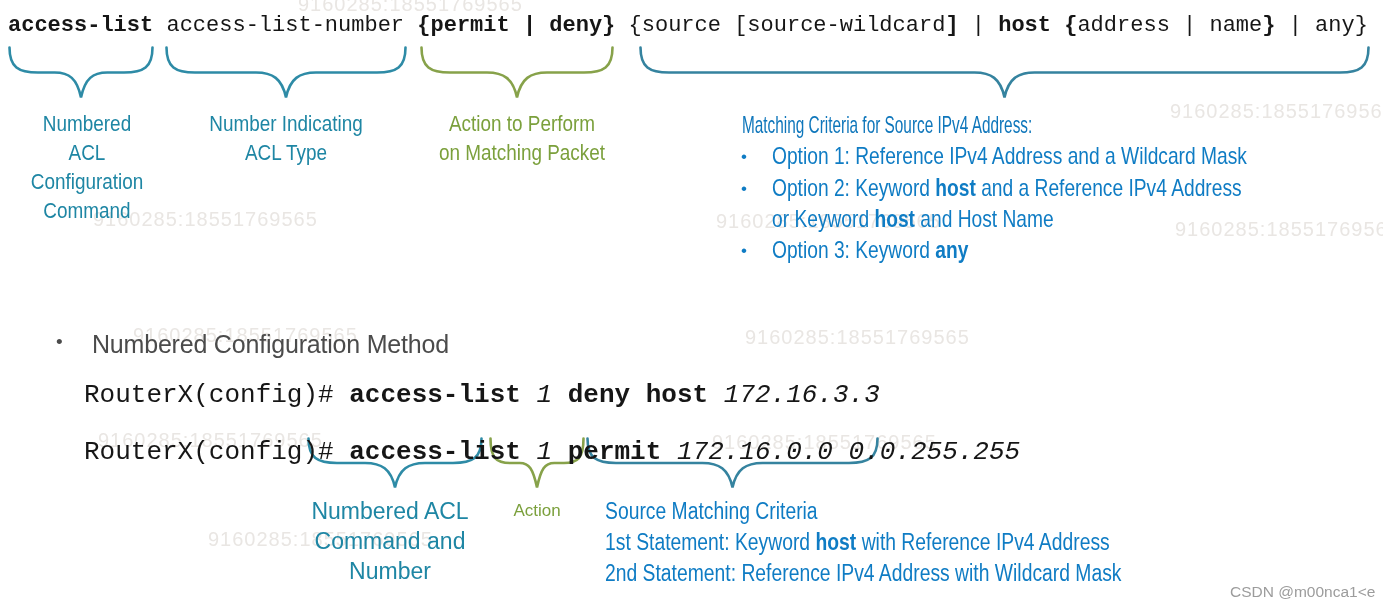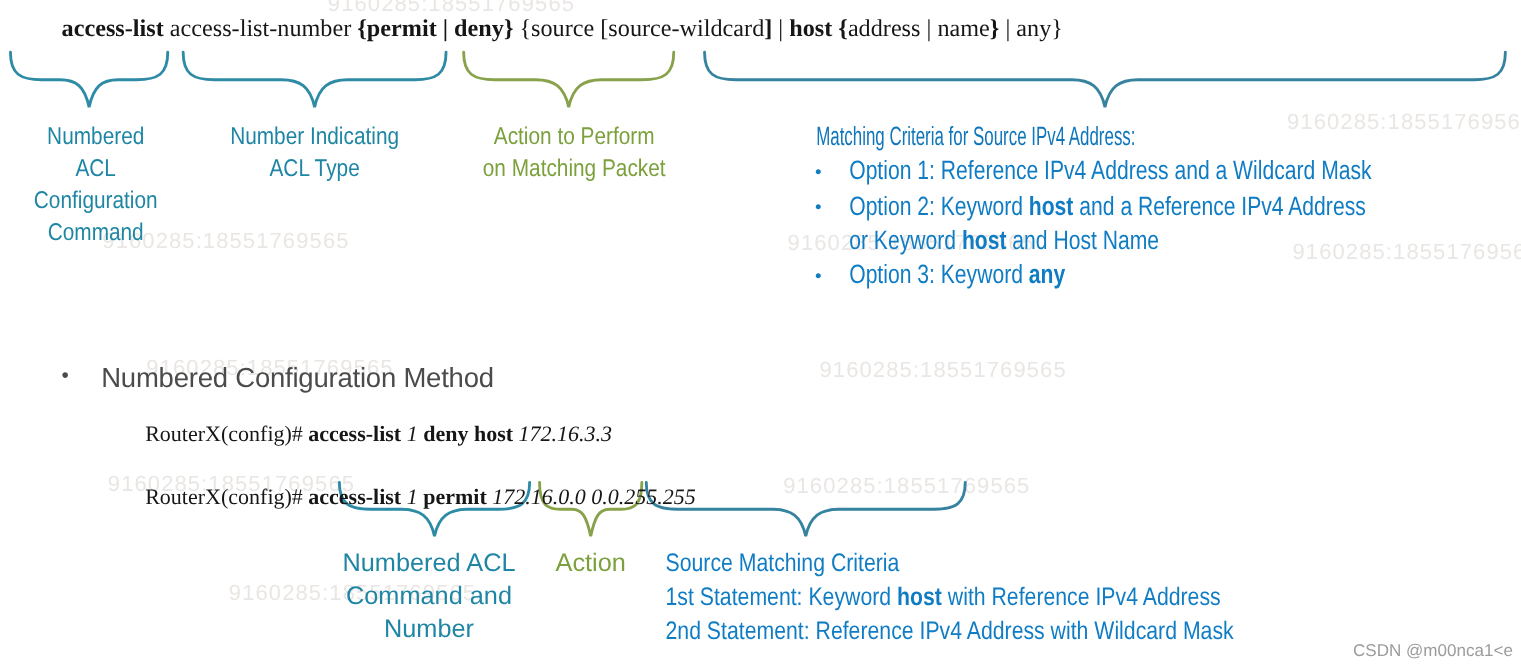--- a/index.html
+++ b/index.html
@@ -1,25 +1,25 @@
 <!DOCTYPE html>
 <html><head>
 <meta charset="utf-8">
 <style>
   html,body{margin:0;padding:0;background:#fff;}
   #canvas{
     position:relative;width:1383px;height:609px;background:#ffffff;
     overflow:hidden;font-family:"Liberation Sans",sans-serif;
   }
   .abs{position:absolute;}
-  .mono{font-family:Liberation Serif, serif;white-space:pre;color:var(--code);margin-left:48px;}
+  .mono{font-family:Liberation Mono, monospace;white-space:pre;color:var(--code);}
   .b{font-weight:bold;}
   .i{font-style:italic;}
   .syntax{font-size:22px;line-height:26px;letter-spacing:0;}
-  .codeline{font-size:20px;line-height:26px;}
+  .codeline{font-size:26px;line-height:26px;}
   .lbl{line-height:29px;text-align:center;}
   .teal-t{color:var(--teal-text);font-size:22px;}
   .green-t{color:var(--green-text);font-size:22px;}
   .cx86{transform:scaleX(.86);transform-origin:50% 0;}
   .cxL64{transform:scaleX(.64);transform-origin:0 0;white-space:nowrap;}
   .cxL80{transform:scaleX(.80);transform-origin:0 0;white-space:nowrap;}
   .cxL84{transform:scaleX(.84);transform-origin:0 0;white-space:nowrap;}
   .blue-line{color:var(--blue);font-size:24px;line-height:26px;}
   .blue-head{color:var(--blue-dark);font-size:24px;line-height:26px;}
   .blue-bullet{color:var(--blue);font-size:17px;line-height:17px;}
@@ -106,21 +106,21 @@
 
   <div class="abs mono codeline" style="left:84px;top:382px"><span>RouterX(config)# </span><span class="b">access-list </span><span class="i">1 </span><span class="b">deny host </span><span class="i">172.16.3.3</span></div>
   <div class="abs mono codeline" style="left:84px;top:439px"><span>RouterX(config)# </span><span class="b">access-list </span><span class="i">1 </span><span class="b">permit </span><span class="i">172.16.0.0 0.0.255.255</span></div>
 
   <div class="abs bot-lbl teal-t" style="left:300px;top:496px;width:180px;font-size:23px">
     <div>Numbered ACL</div>
     <div>Command and</div>
     <div>Number</div>
   </div>
 
-  <div class="abs bot-lbl green-t" style="left:487px;top:496px;width:100px;font-size:23px">Action</div>
+  <div class="abs bot-lbl green-t" style="left:487px;top:496px;width:100px;font-size:17px">Action</div>
 
   <div class="abs src-block" style="left:605px;top:496px">
     <div class="cxL84"><span>Source Matching Criteria</span></div>
     <div class="cxL84"><span>1st Statement: Keyword </span><span class="b">host</span><span> with Reference IPv4 Address</span></div>
     <div class="cxL84"><span>2nd Statement: Reference IPv4 Address with Wildcard Mask</span></div>
   </div>
 
   <div class="abs wm-csdn" style="left:1230px;top:583px">CSDN @m00nca1&lt;e</div>
 
 </div>

